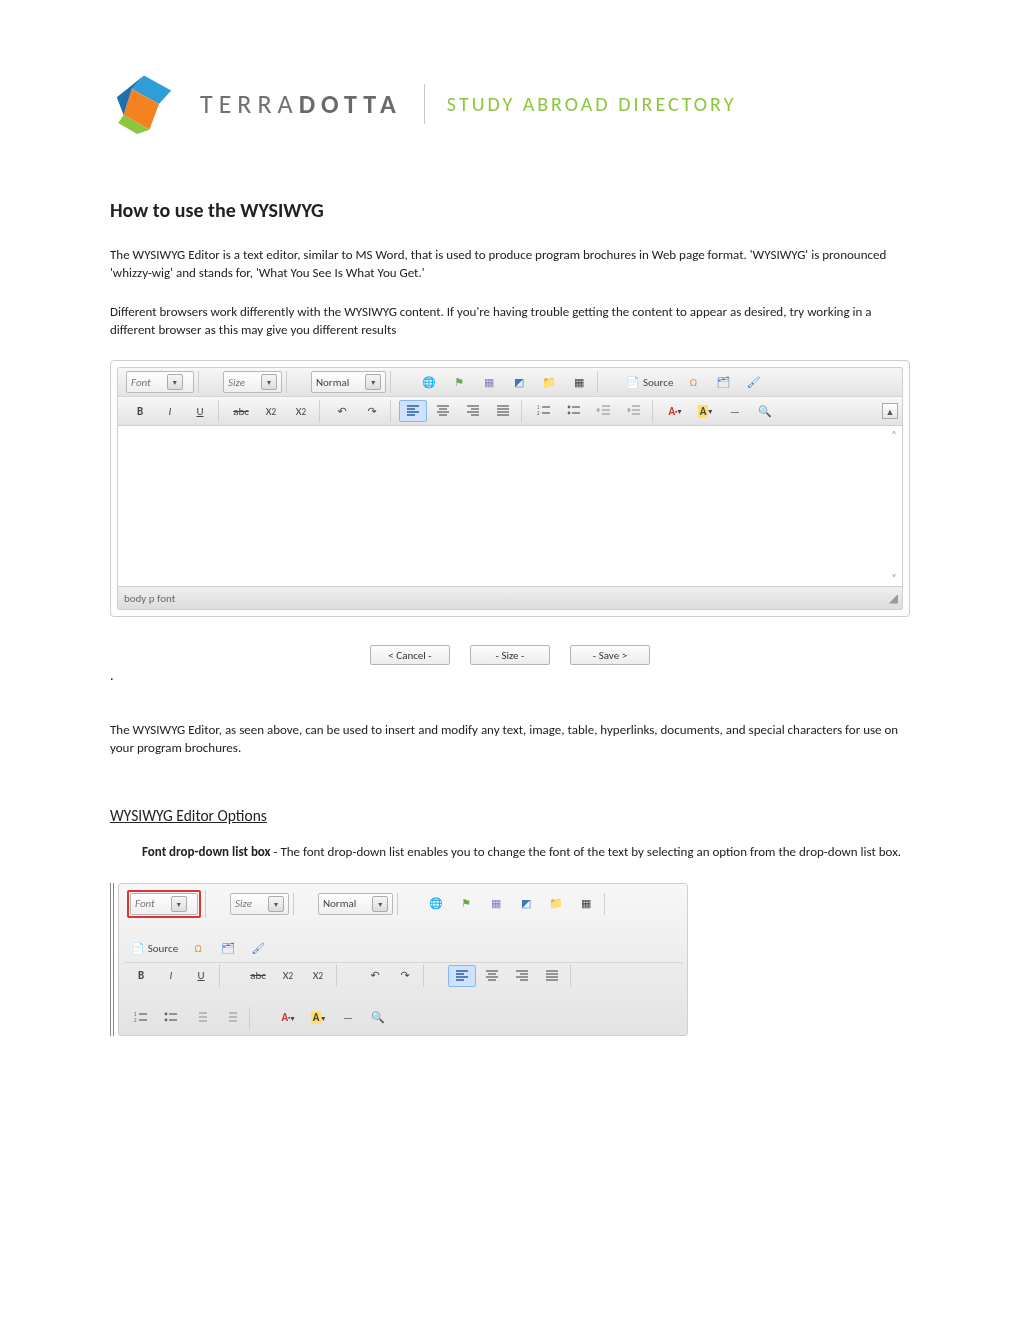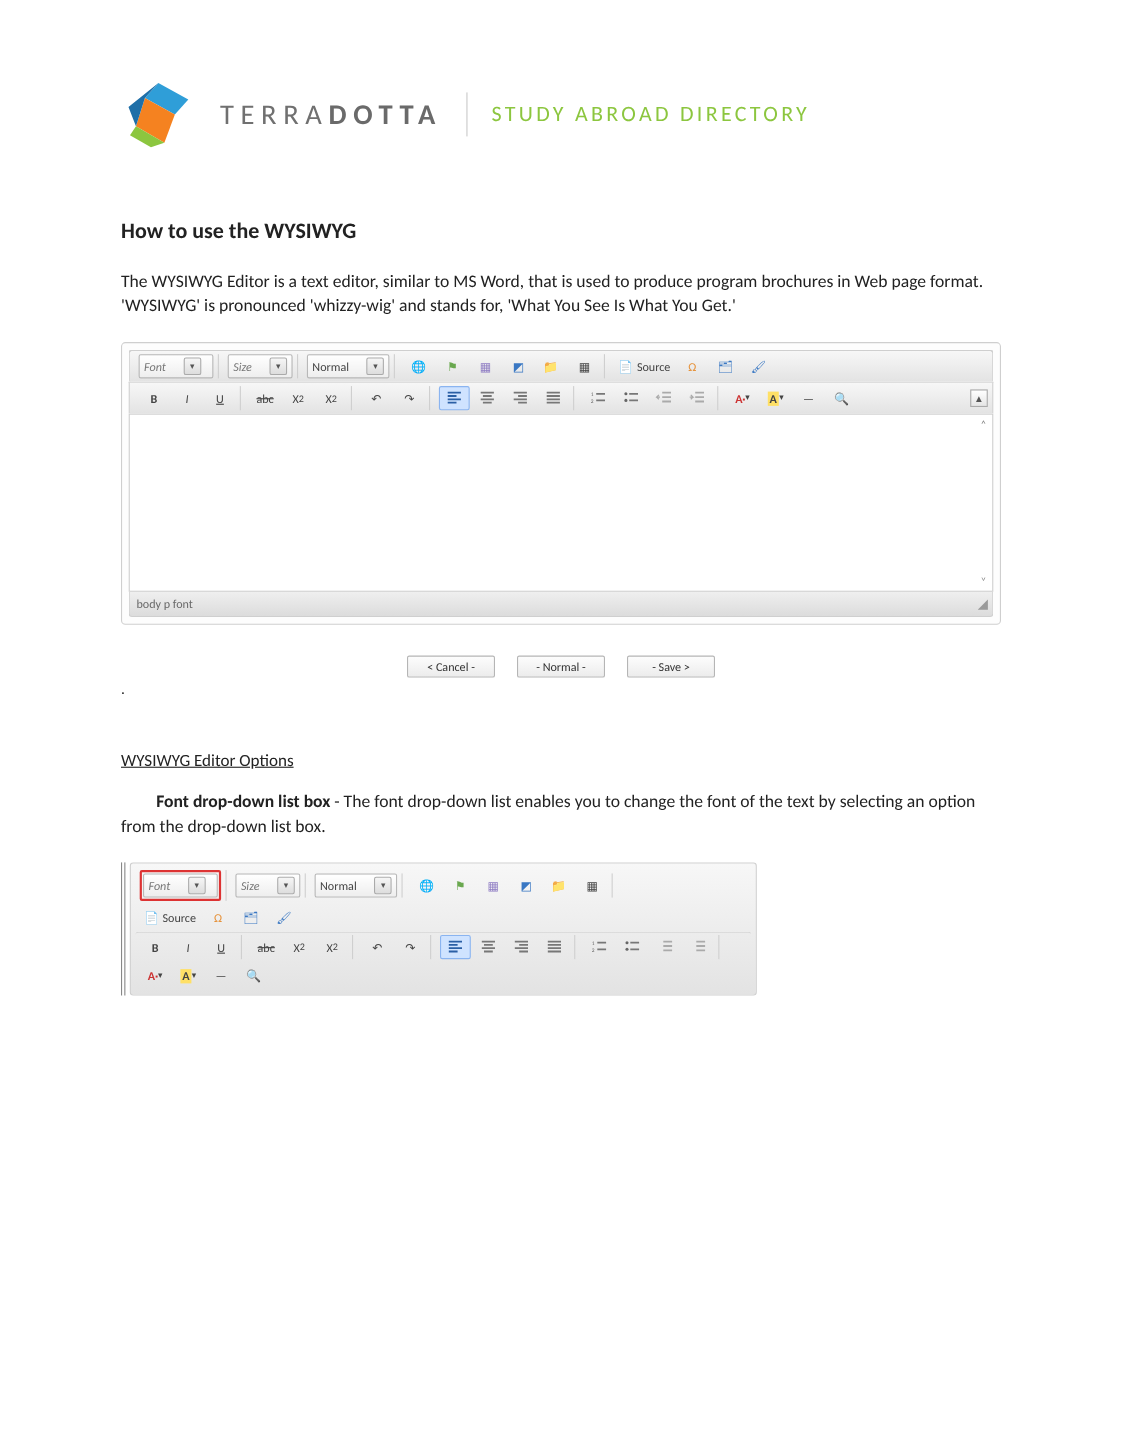--- a/index.html
+++ b/index.html
@@ -48,21 +48,21 @@
     color: #8cc63f;
     font-weight: 400;
   }
 
   h1.page-title {
     font-size: 20px;
     font-weight: 700;
     margin: 0 0 24px 0;
   }
   p.body {
-    font-size: 16px;
+    font-size: 13px;
     line-height: 1.35;
     margin: 0 0 22px 0;
     color: #222;
   }
   .section-head {
     font-size: 15.5px;
     font-weight: 400;
     text-decoration: underline;
     margin: 50px 0 18px 0;
   }
@@ -77,21 +77,21 @@
     margin: 18px 0 10px 0;
   }
   .toolbar {
     background: linear-gradient(#f7f7f7,#e3e3e3);
     border: 1px solid #cfcfcf;
     border-bottom: none;
     border-radius: 3px 3px 0 0;
     padding: 3px 4px;
     display: flex;
     flex-wrap: wrap;
-    gap: 4px;
+    gap: 20px;
     align-items: center;
     font-size: 11px;
     color: #555;
   }
   .toolbar-row2 {
     border-top: 1px solid #d6d6d6;
     border-radius: 0;
     justify-content: space-between;
   }
   .toolbar-row2 .left { display:flex; gap:4px; align-items:center; flex-wrap:wrap; }
@@ -234,20 +234,21 @@
     <div class="brand-text">
       <span>TERRA</span><span class="bold">DOTTA</span>
     </div>
     <div class="brand-divider"></div>
     <div class="brand-tagline">STUDY ABROAD DIRECTORY</div>
   </div>
 
   <h1 class="page-title">How to use the WYSIWYG</h1>
 
   <p class="body">The WYSIWYG Editor is a text editor, similar to MS Word, that is used to produce program brochures in Web page format.  'WYSIWYG' is pronounced 'whizzy-wig' and stands for, 'What You See Is What You Get.'</p>
+  <p class="body">Different browsers work differently with the WYSIWYG content.  If you're having trouble getting the content to appear as desired, try working in a different browser as this may give you different results</p>
 
   <div class="editor-wrap">
 
     <div class="toolbar">
       <div class="tb-group">
         <div class="tb-select wide">
           <span>Font</span>
           <span class="caret">▾</span>
         </div>
       </div>
@@ -379,26 +380,27 @@
     </div>
 
     <div class="status-bar">
       <span>body p font</span>
       <span class="grip">◢</span>
     </div>
   </div>
 
   <div class="action-row">
     <div class="action-btn">&lt; Cancel -</div>
-    <div class="action-btn">- Normal -</div>
+    <div class="action-btn">- Size -</div>
     <div class="action-btn">- Save &gt;</div>
   </div>
 
   <div class="tiny-dot">.</div>
 
+  <p class="body">The WYSIWYG Editor, as seen above, can be used to insert and modify any text, image, table, hyperlinks, documents, and special characters for use on your program brochures.</p>
 
   <div class="section-head">WYSIWYG Editor Options</div>
 
   <p class="body option-para">
     <span class="label">Font drop-down list box</span><span> - The font drop-down list enables you to change the font of the text by selecting an option from the drop-down list box.</span>
   </p>
 
   <div class="snap-left-border">
     <div class="toolbar-snap">
       <div class="toolbar">

